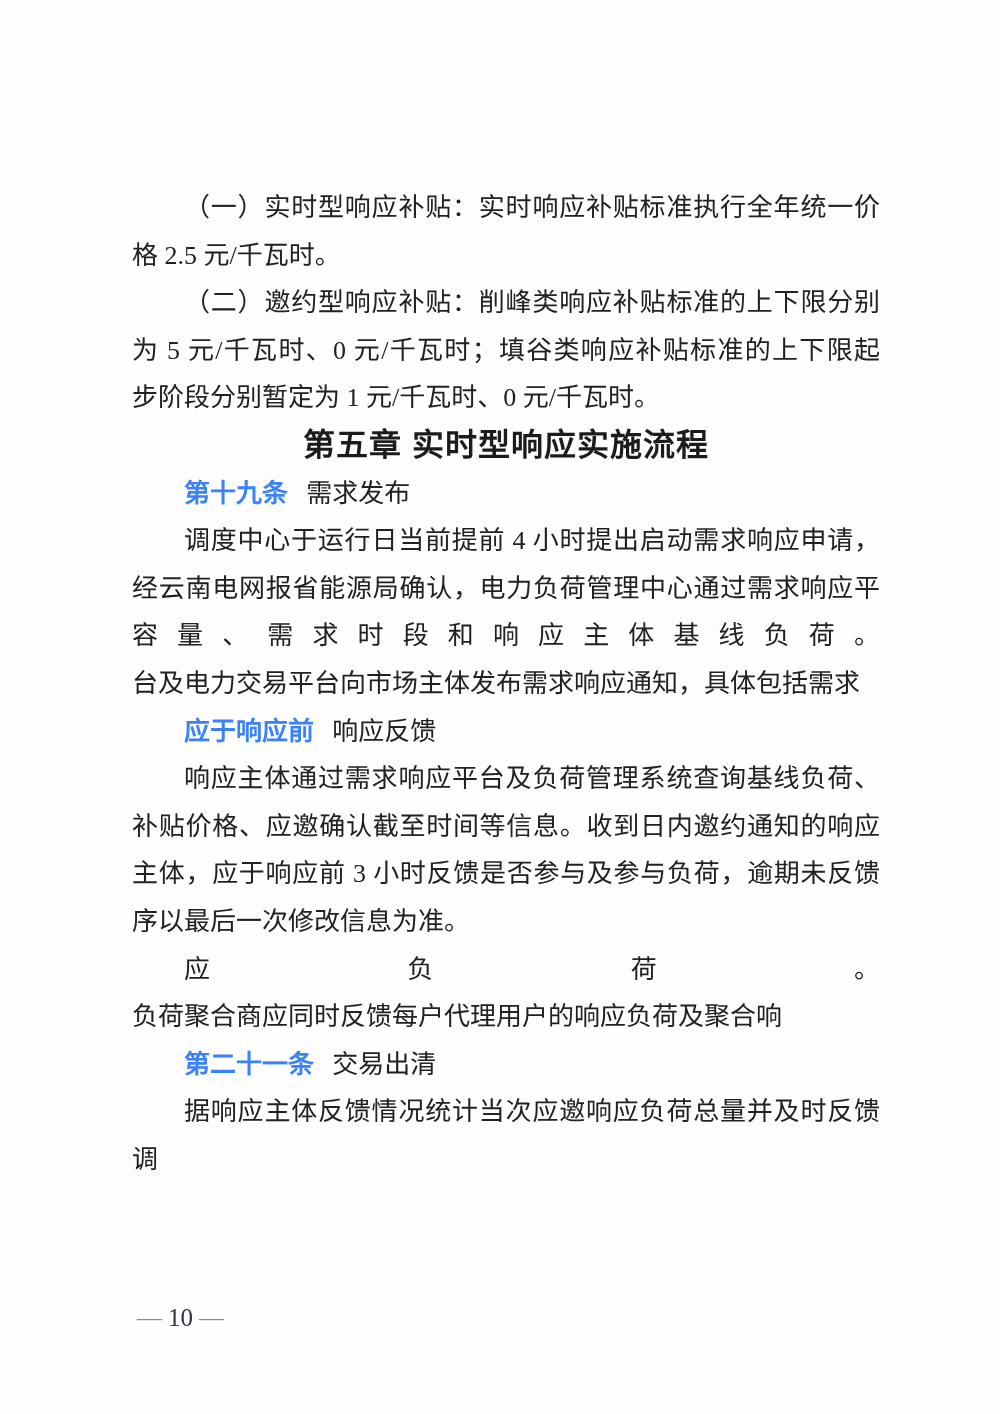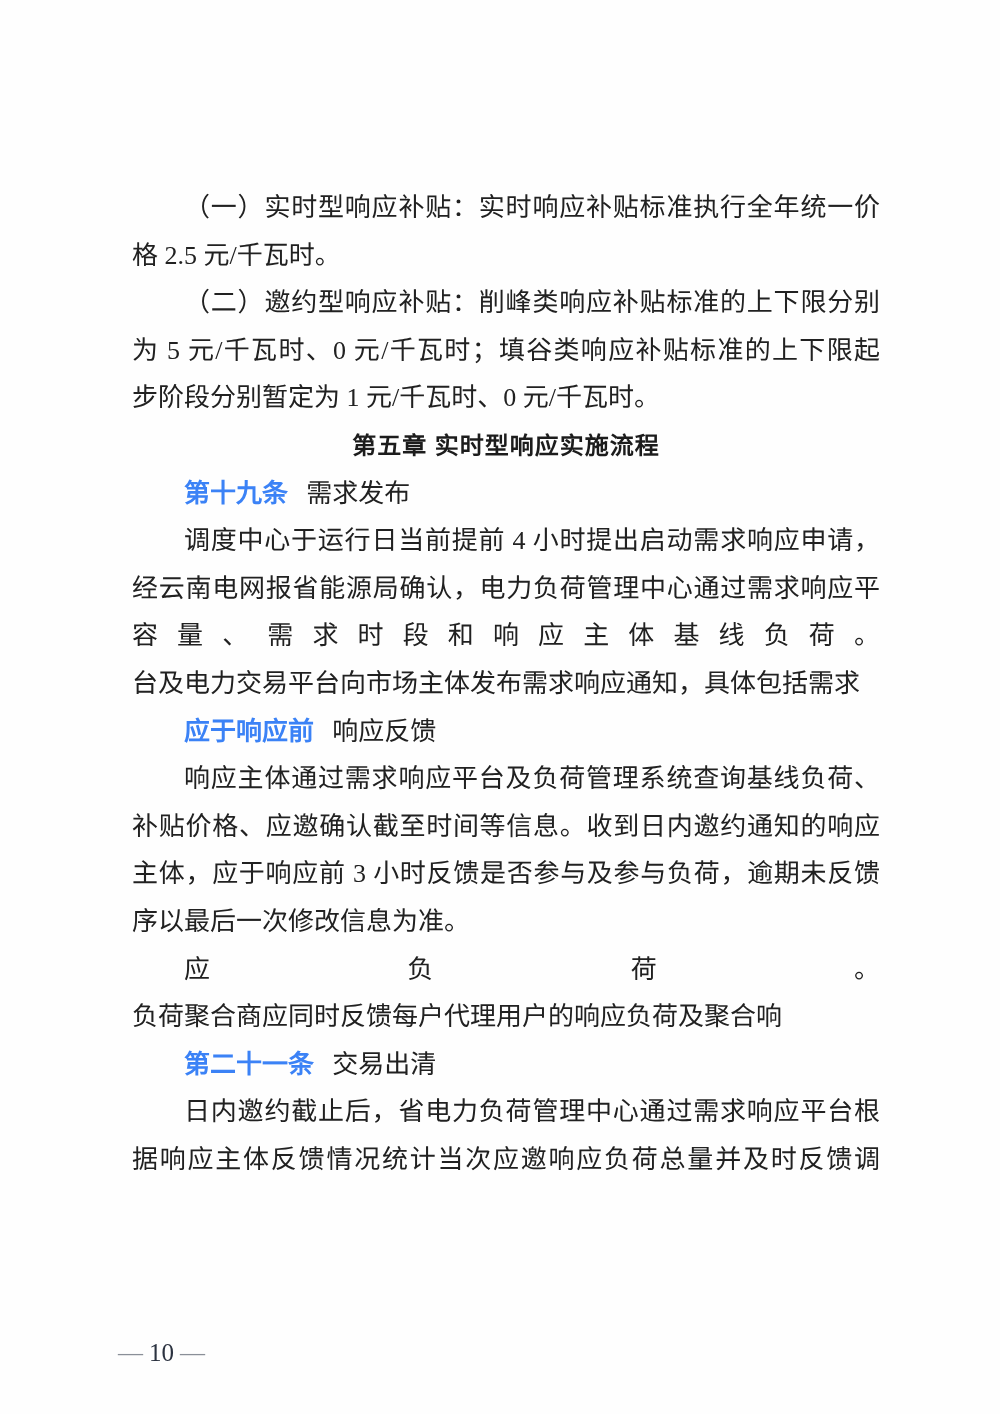--- a/index.html
+++ b/index.html
@@ -31,38 +31,37 @@
   }
   .para .line:not(:last-child),
   .para.cont .line {
     text-align-last: justify;
   }
   .para .line:first-child { text-indent: 2em; }
   .chapter-heading {
     text-align: center;
     font-family: "Liberation Sans", sans-serif;
     font-weight: 700;
-    font-size: 24px;
+    font-size: 32px;
     letter-spacing: 1px;
     color: #1c1c1c;
   }
   .article-heading { text-indent: 2em; }
   .article-heading .num {
     font-weight: 700;
     color: #3b82f6;
   }
   .article-heading .title { margin-left: 0.45em; }
   .footer {
     position: absolute;
-    left: 118px;
+    left: 137px;
     top: 1302px;
     font-size: 25px;
     line-height: 32px;
     color: #2e3440;
-    margin-top: 35px;
   }
   .footer .dash {
     color: #8a8f98;
     letter-spacing: 0;
   }
   .footer .num {
     margin: 0 6px;
     color: #2b3240;
   }
 </style>
@@ -113,21 +112,20 @@
         <div class="line">应负荷。</div>
         <div class="line">负荷聚合商应同时反馈每户代理用户的响应负荷及聚合响</div>
       </div>
 
     <div class="article-heading">
       <span class="num">第二十一条</span>
       <span class="title">交易出清</span>
     </div>
 
     <div class="para cont">
-        <div class="line">日内邀约截止后，省电力负荷管理中心通过需求响应平台根</div>
         <div class="line">据响应主体反馈情况统计当次应邀响应负荷总量并及时反馈调</div>
       </div>
 
   </div>
 
   <div class="footer">
     <span class="dash">—</span><span class="num">10</span><span class="dash">—</span>
   </div>
 </div>
 

